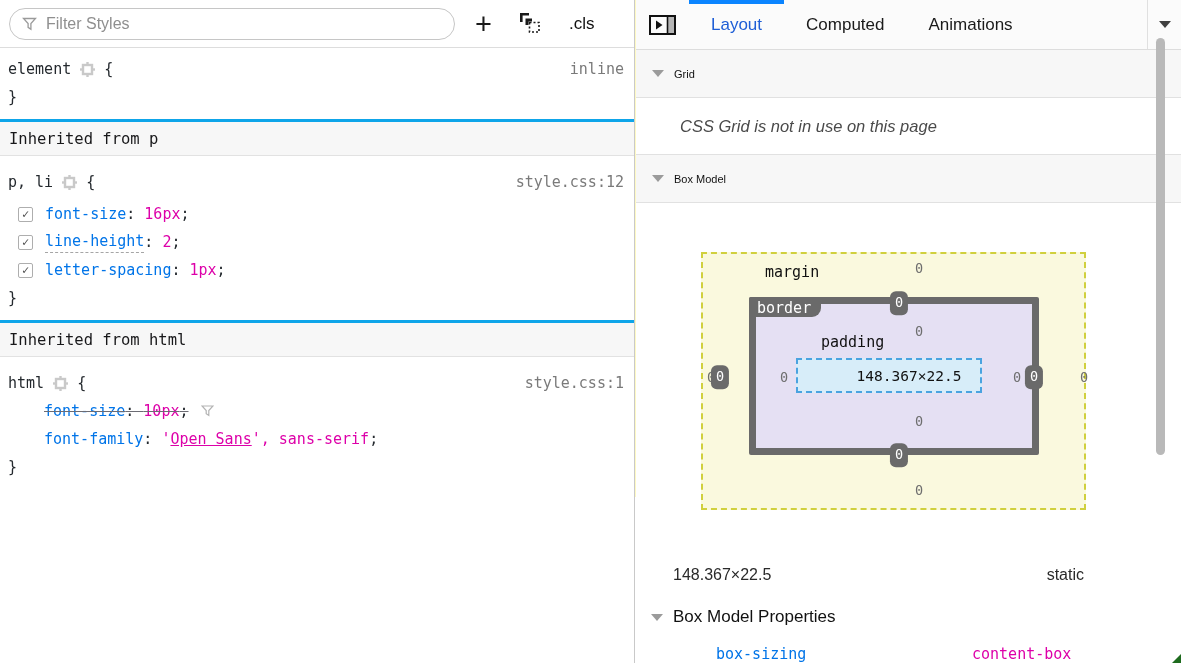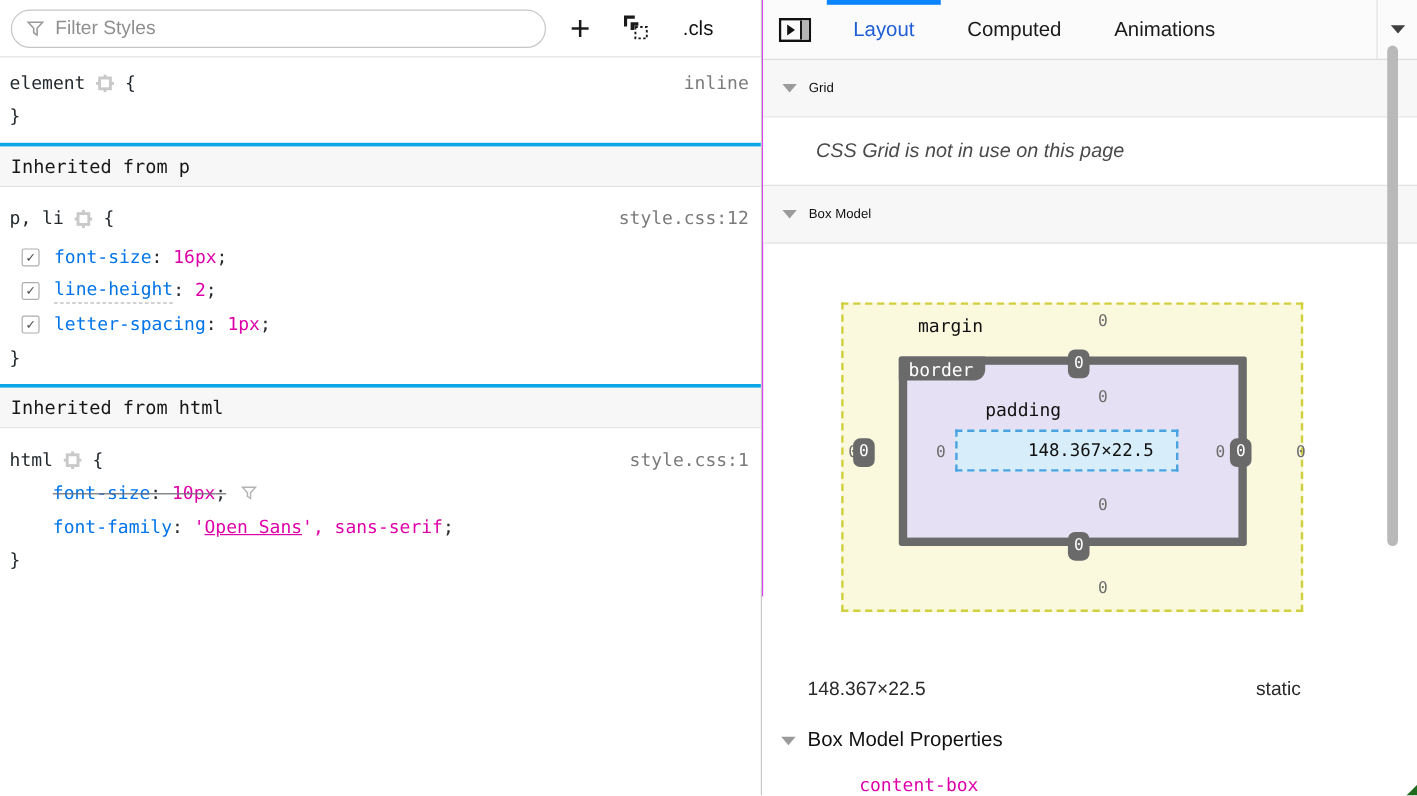--- a/index.html
+++ b/index.html
@@ -1,18 +1,18 @@
 <!DOCTYPE html>
 <html><head>
 <meta charset="utf-8">
 <style>
   * { margin:0; padding:0; box-sizing:border-box; }
   html,body { width:1181px; height:663px; overflow:hidden; background:#fff;
     font-family:"Liberation Sans", sans-serif; }
-  .app { position:relative; width:1181px; height:497px; background:#d946ef; }
+  .app { position:relative; width:1181px; height:497px; background:#fef9c3; }
 
   
   .left-panel { position:absolute; left:0; top:0; width:635px; height:663px;
     border-right:1px solid #c9c9c9; background:#fff; }
   .styles-toolbar { height:48px; border-bottom:1px solid #ddd; display:flex; align-items:center; }
   .filter-pill { width:446px; height:32px; margin-left:9px; border:1px solid #c6c6c6;
     border-radius:17px; display:flex; align-items:center; padding:0 12px; background:#fff; }
   .filter-pill svg { flex:0 0 auto; }
   .filter-input { border:none; outline:none; background:transparent; flex:1; margin-left:9px;
     font-family:"Liberation Sans",sans-serif; font-size:16px; color:#3d3d3d; }
@@ -286,19 +286,20 @@
     <div class="bm-dims">
       <span>148.367×22.5</span>
       <span>static</span>
     </div>
 
     <div class="bmp-header">
       <span class="tri"></span>
       <span>Box Model Properties</span>
     </div>
     <div class="bmp-row mono">
+      <span class="bmp-name">box-sizing</span>
       <span class="bmp-value">content-box</span>
     </div>
 
     <div class="scroll-thumb"></div>
     <div class="resize-grip"></div>
   </div>
 </div>
 
 </body></html>

